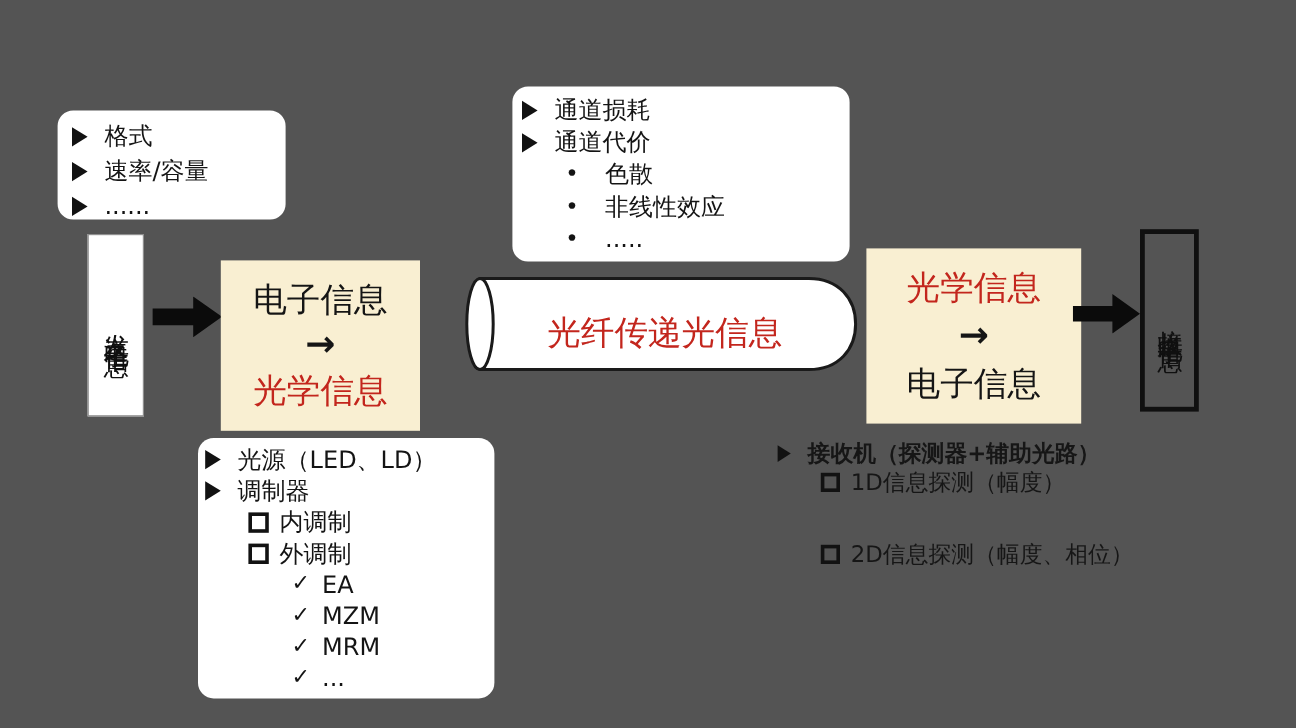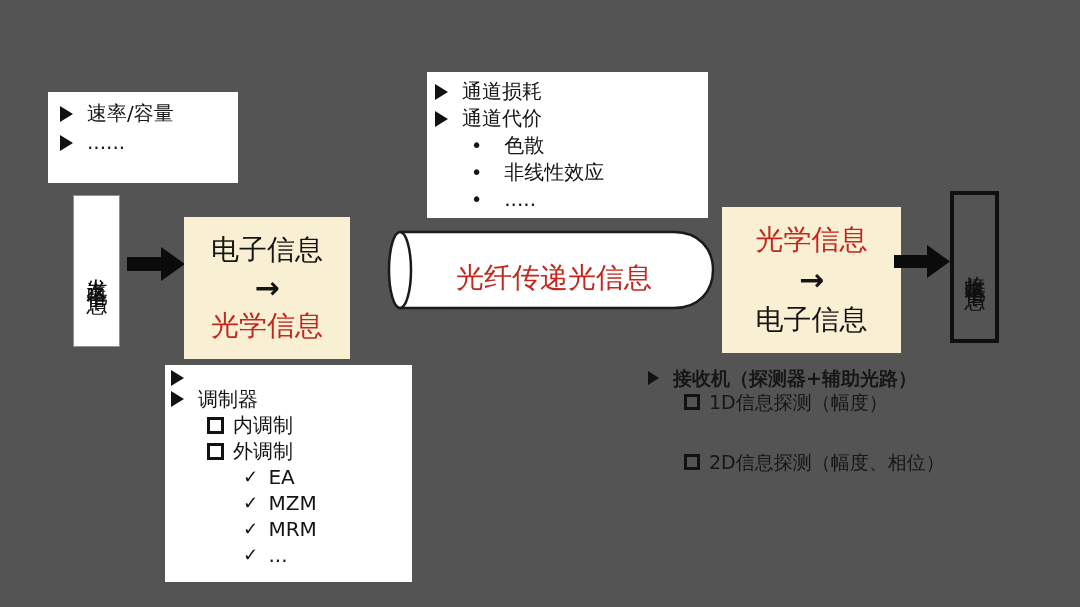--- a/index.html
+++ b/index.html
@@ -4,21 +4,21 @@
 <style>
   :root{
     --bg:#545454; --cream:#F9EFD2; --red:#C3261D; --ink:#141414; --white:#ffffff;
   }
   html,body{margin:0;padding:0;background:#2b2b2b;}
   .stage{
     position:relative;width:1080px;height:607px;background:var(--bg);
     font-family:"DejaVu Sans","Liberation Sans",sans-serif;overflow:hidden;color:var(--ink);
   }
   
-  .wbox{position:absolute;background:var(--white);box-sizing:border-box;}
+  .wbox{position:absolute;background:var(--white);box-sizing:border-box;border-radius:13px;}
   .li{display:flex;align-items:center;}
   .blt{display:inline-flex;align-items:center;justify-content:center;flex:0 0 auto;}
   .blt-arrow{width:0;height:0;border-left:13px solid #121212;border-top:8px solid transparent;
              border-bottom:8px solid transparent;margin-right:14px;}
   .blt-dot{font-size:0.95em;margin-right:22px;}
   .blt-check{font-weight:bold;margin-right:10px;font-size:0.92em;}
   .sqi{width:11px;height:11px;border:3px solid #121212;display:inline-block;margin-right:9px;}
   #format-box{left:48px;top:92px;width:190px;height:91px;padding:7px 0 0 12px;font-size:20px;}
   #format-box .li{line-height:29px;}
   #channel-box{left:427px;top:72px;width:281px;height:146px;padding:6px 0 0 8px;font-size:20px;}
@@ -46,20 +46,24 @@
   .abs{position:absolute;}
   #fiber-label{position:absolute;left:408px;top:259px;width:292px;text-align:center;
                font-size:28px;color:var(--red);}
 </style>
 </head>
 <body>
 
 <div class="stage">
 
   <div class="wbox" id="format-box">
+      <div class="li" style="padding-left: 0px;">
+        <span class="blt blt-arrow"></span>
+        <span>格式</span>
+      </div>
       <div class="li" style="padding-left: 0px;">
         <span class="blt blt-arrow"></span>
         <span>速率/容量</span>
       </div>
       <div class="li" style="padding-left: 0px;">
         <span class="blt blt-arrow"></span>
         <span>......</span>
       </div>
     </div>
 
@@ -116,20 +120,21 @@
     <polygon points="0,10 33,10 33,0 56,16.5 33,33 33,23 0,23" fill="#0b0b0b"></polygon>
   </svg>
 
   <div class="vbox" id="receive-box">
     <span>接收电子信息</span>
   </div>
 
   <div class="wbox" id="modulator-box">
       <div class="li" style="padding-left: 0px;">
         <span class="blt blt-arrow"></span>
+        <span>光源（LED、LD）</span>
       </div>
       <div class="li" style="padding-left: 0px;">
         <span class="blt blt-arrow"></span>
         <span>调制器</span>
       </div>
       <div class="li" style="padding-left: 36px;">
         <span class="blt blt-square">
           <span class="sqi"></span>
         </span>
         <span>内调制</span>

